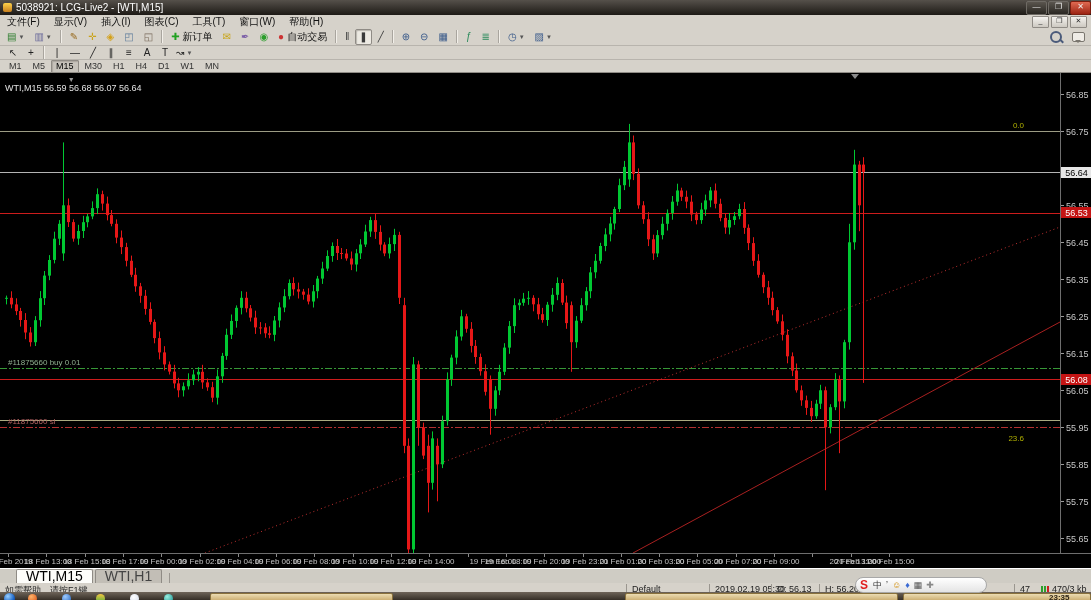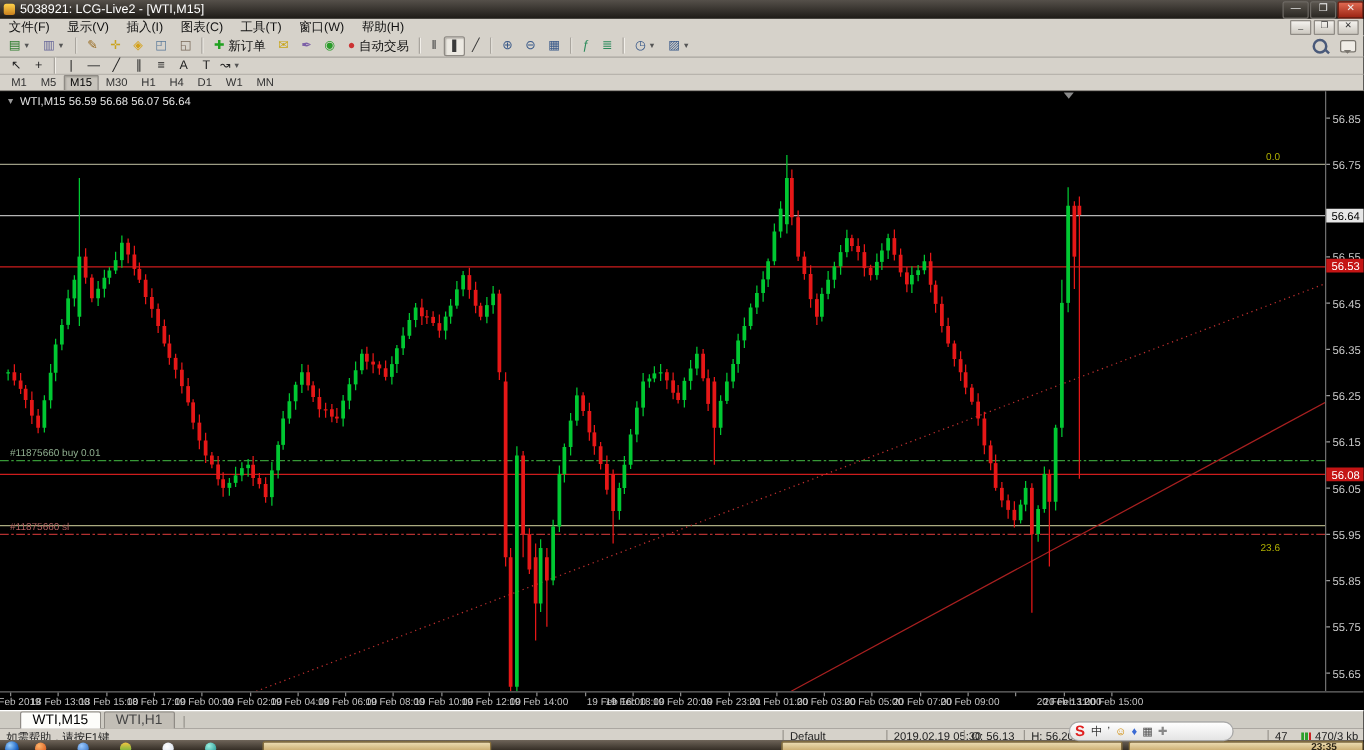--- a/index.html
+++ b/index.html
@@ -30,34 +30,34 @@
   .tf{font-size:9px;color:#333;padding:0 4px;height:11px;line-height:11px;margin-right:1px;border:1px solid transparent;border-radius:1px;}
   .tf.active{background:#c7c3bb;border:1px solid #8f8b85;box-shadow:inset 1px 1px 1px #aba79f;color:#000;}
   .tb-right{margin-left:auto;display:flex;align-items:center;margin-right:6px;}
   .mag{width:8px;height:8px;border:2px solid #4a5a7a;border-radius:50%;position:relative;margin-right:10px;}
   .mag:after{content:"";position:absolute;left:7px;top:7px;width:5px;height:2px;background:#4a5a7a;transform:rotate(45deg);}
   .chat{width:11px;height:8px;border:1px solid #7a766f;border-radius:2px;background:#efece6;position:relative;}
   .chat:after{content:"";position:absolute;left:2px;top:7px;border:3px solid transparent;border-top-color:#7a766f;}
   
   .chartwrap{position:absolute;left:0;top:73px;width:1091px;height:480px;background:#000;}
   .chartwrap svg{position:absolute;left:0;top:0;}
-  .sym-row{position:absolute;left:5px;top:3px;color:#e2e2e2;font-size:9px;display:flex;align-items:center;z-index:5;}
+  .sym-row{position:absolute;left:5px;top:3px;color:#e2e2e2;font-size:9px;display:flex;align-items:center;z-index:5;flex-direction:column;}
   .sym-tri{color:#9a9a9a;font-size:7px;margin-right:4px;}
   .shift-tri{position:absolute;left:851px;top:1px;width:0;height:0;border:4px solid transparent;border-top:5px solid #8a8a8a;z-index:5;}
   .axis{position:absolute;left:1060px;top:0;width:31px;height:480px;background:#000;border-left:1px solid #6e6e6e;box-sizing:border-box;}
   .tick{position:absolute;left:5px;font-size:9px;color:#c8c8c8;}
   .tickdash{position:absolute;left:0;width:3px;height:1px;background:#9a9a9a;}
   .pbox{position:absolute;left:0;width:31px;height:11px;font-size:9px;display:flex;align-items:center;justify-content:center;z-index:6;}
   .lvl-label{position:absolute;font-size:8px;white-space:nowrap;z-index:4;}
   .timeaxis{position:absolute;left:0;top:553px;width:1091px;height:15px;background:#000;border-top:1px solid #6e6e6e;box-sizing:border-box;}
   .tl{position:absolute;top:3px;font-size:8px;color:#c4c4c4;white-space:nowrap;transform:translateX(-50%);}
   .tdash{position:absolute;top:0;width:1px;height:3px;background:#8a8a8a;}
   
   .tabbar{position:absolute;left:0;top:568px;width:1091px;height:15px;background:#cfccc4;border-top:1px solid #fff;display:flex;align-items:flex-end;padding-left:16px;box-sizing:border-box;}
-  .tab{font-size:11px;padding:0 9px;height:13px;line-height:13px;background:#c2beb6;color:#444;border:1px solid #8f8b85;border-bottom:none;border-radius:2px 2px 0 0;margin-right:2px;}
+  .tab{font-size:14px;padding:0 9px;height:13px;line-height:13px;background:#c2beb6;color:#444;border:1px solid #8f8b85;border-bottom:none;border-radius:2px 2px 0 0;margin-right:2px;}
   .tab.active{background:#fdfdfa;color:#000;}
   .tabsep{color:#8f8b85;font-size:10px;margin-left:4px;}
   
   .statusbar{position:absolute;left:0;top:583px;width:1091px;height:9px;background:#d6d2ca;font-size:9px;color:#222;overflow:hidden;}
   .seg{position:absolute;top:1px;white-space:nowrap;padding-left:5px;border-left:1px solid #9a968f;}
   .seg.first{border-left:none;}
   .connbars{display:inline-block;width:9px;height:7px;margin-right:2px;background:linear-gradient(90deg,#2ca02c 0 2px,#d6d2ca 2px 3px,#2ca02c 3px 5px,#d6d2ca 5px 6px,#cc2222 6px 8px,#d6d2ca 8px);vertical-align:-1px;}
   
   .taskbar{position:absolute;left:0;top:592px;width:1091px;height:8px;background:linear-gradient(#6e6459,#362f27);overflow:hidden;}
   .orb{position:absolute;left:4px;top:1px;width:11px;height:11px;border-radius:50%;background:radial-gradient(circle at 35% 30%,#9ad0ff,#1b63c4 60%,#0a2e66);}

